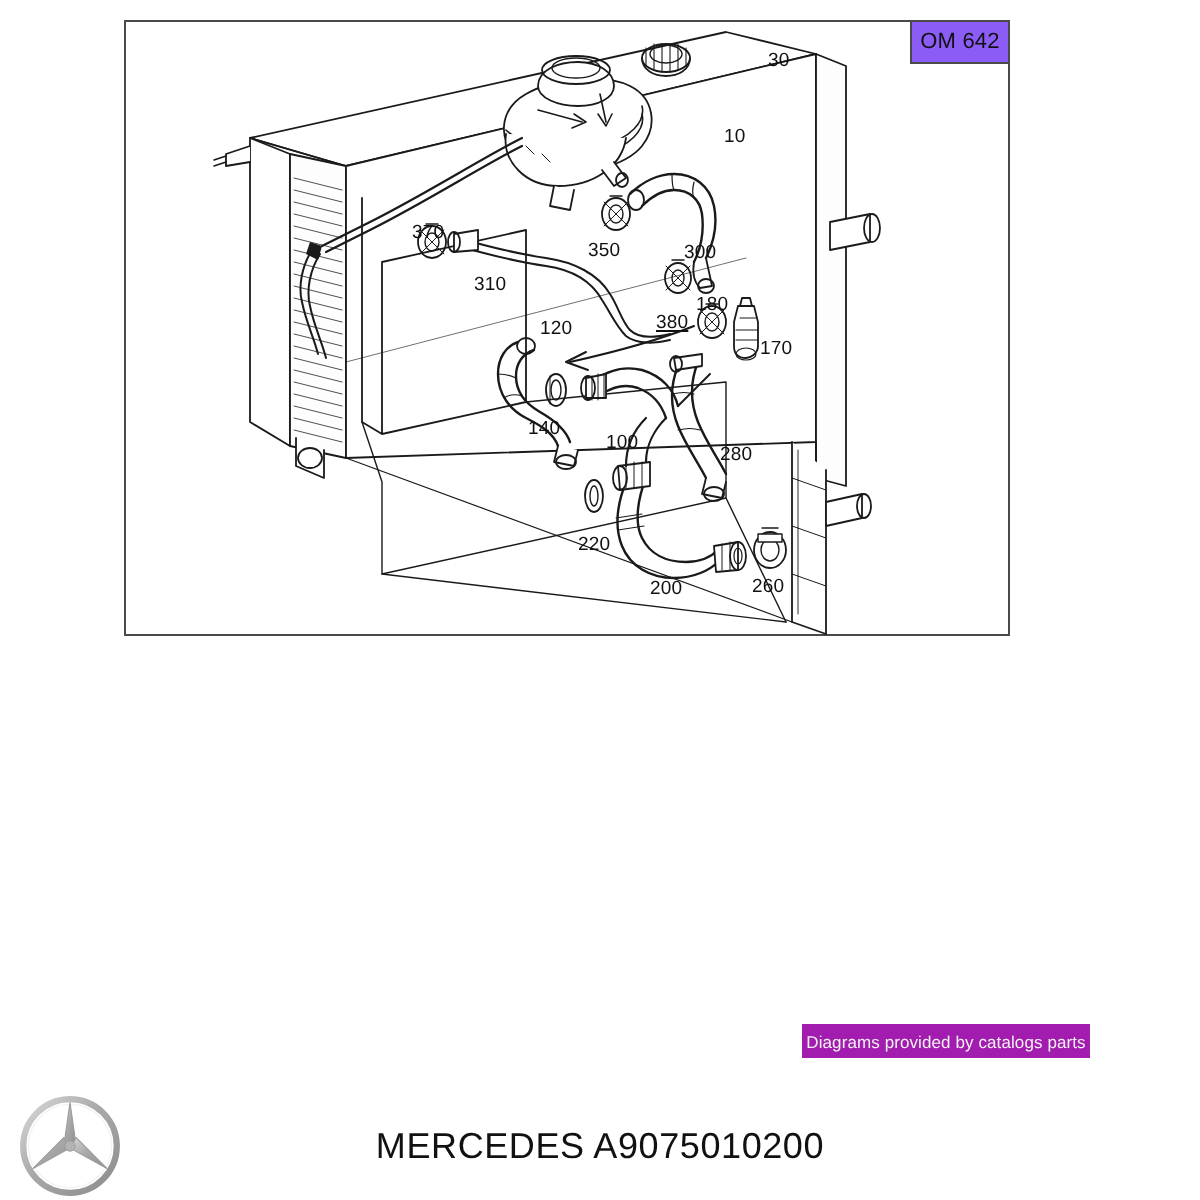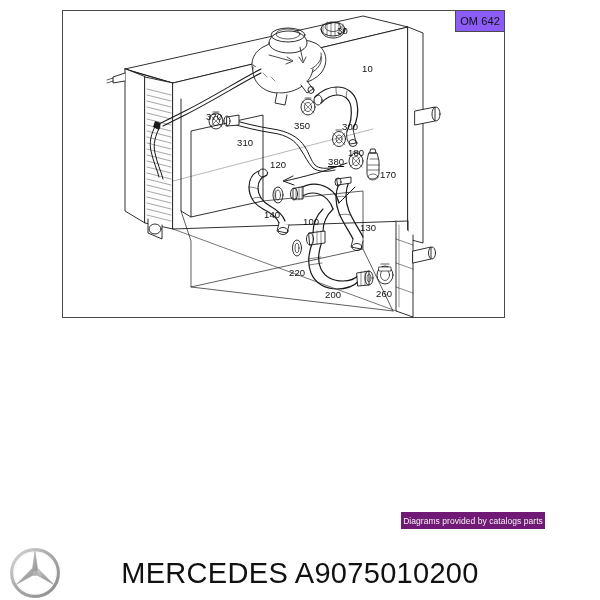--- a/index.html
+++ b/index.html
@@ -59,21 +59,21 @@
     color: #111;
     letter-spacing: 0.1px;
     z-index: 5;
   }
 
   
   #watermark {
     position: absolute;
     left: 401px; top: 512px;
     width: 144px; height: 17px;
-    background: #701a75;
+    background: #a21caf;
     color: #f2f2f2;
     font-size: 8.5px;
     display: flex;
     align-items: center;
     justify-content: center;
     letter-spacing: 0.05px;
     white-space: nowrap;
   }
 
   
@@ -87,21 +87,21 @@
     left: 6px; top: 1px;
     width: 58px; height: 52px;
   }
   #footer-title {
     position: absolute;
     left: 0; top: 0;
     width: 600px; height: 54px;
     display: flex;
     align-items: center;
     justify-content: center;
-    font-size: 29px;
+    font-size: 18px;
     color: #111111;
     letter-spacing: 0.3px;
     white-space: nowrap;
     font-family: "Liberation Sans", sans-serif;
   }
 
   
   .callout {
     position: absolute;
     font-size: 9.5px;
@@ -398,33 +398,33 @@
         <g>
           <ellipse cx="322" cy="264" rx="8" ry="9"></ellipse>
           <ellipse cx="322" cy="264" rx="4.5" ry="5.5" stroke-width="0.7"></ellipse>
           <path d="M316 256 L328 256 L328 260 L316 260 Z" fill="#ffffff" stroke-width="0.7"></path>
           <path d="M318 253 L326 253" stroke-width="0.7"></path>
         </g>
 
       </g>
     </svg>
 
-    <span class="callout" style="left:274px;  top:14px;">30</span>
+    <span class="callout" style="left:274px;  top:14px;padding-left:47px;">30</span>
     <span class="callout" style="left:279px;  top:52px;margin-left:20px;">10</span>
     <span class="callout" style="left:143px;  top:100px;">370</span>
     <span class="callout" style="left:174px;  top:126px;">310</span>
     <span class="callout" style="left:231px;  top:109px;">350</span>
     <span class="callout" style="left:279px;  top:110px;">300</span>
     <span class="callout" style="left:265px;  top:145px;text-decoration:underline;">380</span>
     <span class="callout" style="left:207px;  top:148px;">120</span>
     <span class="callout" style="left:285px;  top:136px;">180</span>
     <span class="callout" style="left:317px;  top:158px;">170</span>
     <span class="callout" style="left:201px;  top:198px;">140</span>
     <span class="callout" style="left:240px;  top:193px;margin-top:12px;">100</span>
-    <span class="callout" style="left:297px;  top:211px;">130</span>
+    <span class="callout" style="left:297px;  top:211px;">280</span>
     <span class="callout" style="left:226px;  top:256px;">220</span>
     <span class="callout" style="left:262px;  top:278px;">200</span>
     <span class="callout" style="left:313px;  top:277px;">260</span>
   </div>
 
   <div id="engine-code-box">
     <span>OM 642</span>
   </div>
 
   <div id="watermark">

